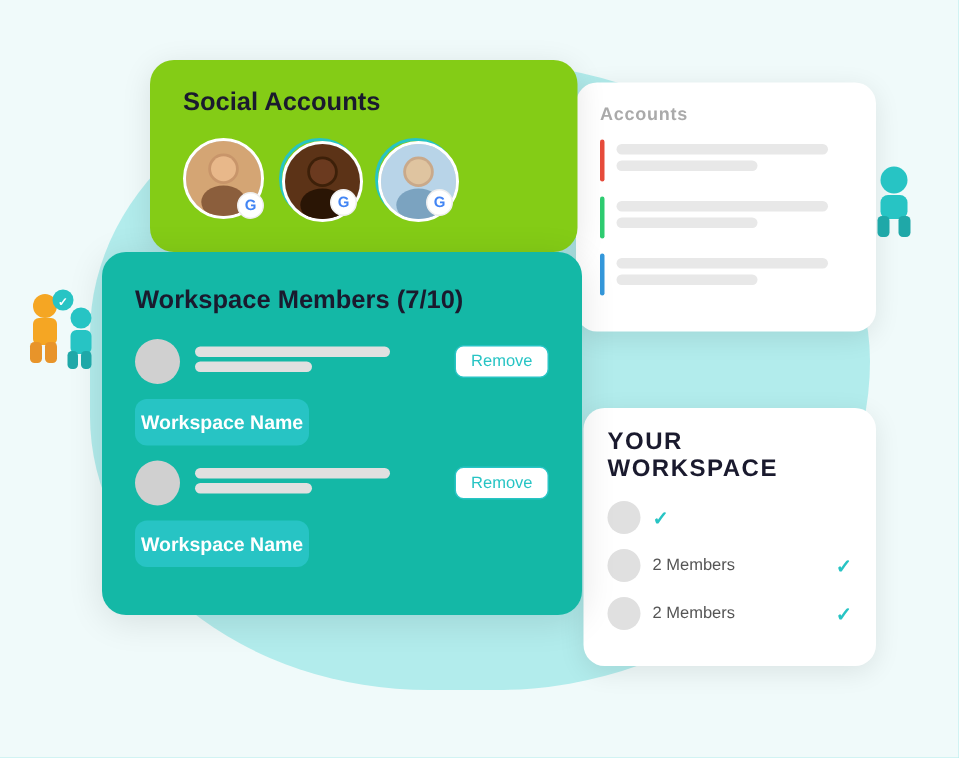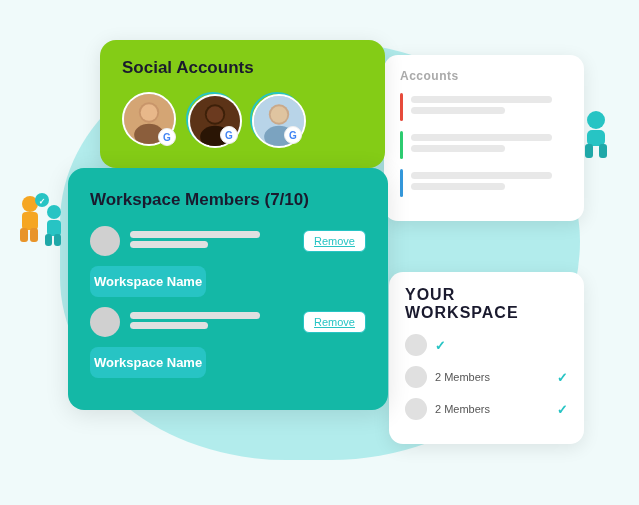--- a/index.html
+++ b/index.html
@@ -169,21 +169,20 @@
     .member-line.short { width: 45%; }
     .remove-btn {
       background: #fff;
       border: 1px solid #27c4c4;
       color: #27c4c4;
       font-size: 11px;
       border-radius: 6px;
       padding: 4px 10px;
       cursor: pointer;
       font-weight: 500;
-      text-decoration: underline;
     }
     .workspace-tag {
       display: inline-block;
       background: #27c4c4;
       color: #fff;
       font-size: 13px;
       font-weight: 600;
       border-radius: 8px;
       padding: 8px 4px;
       margin-bottom: 10px;

